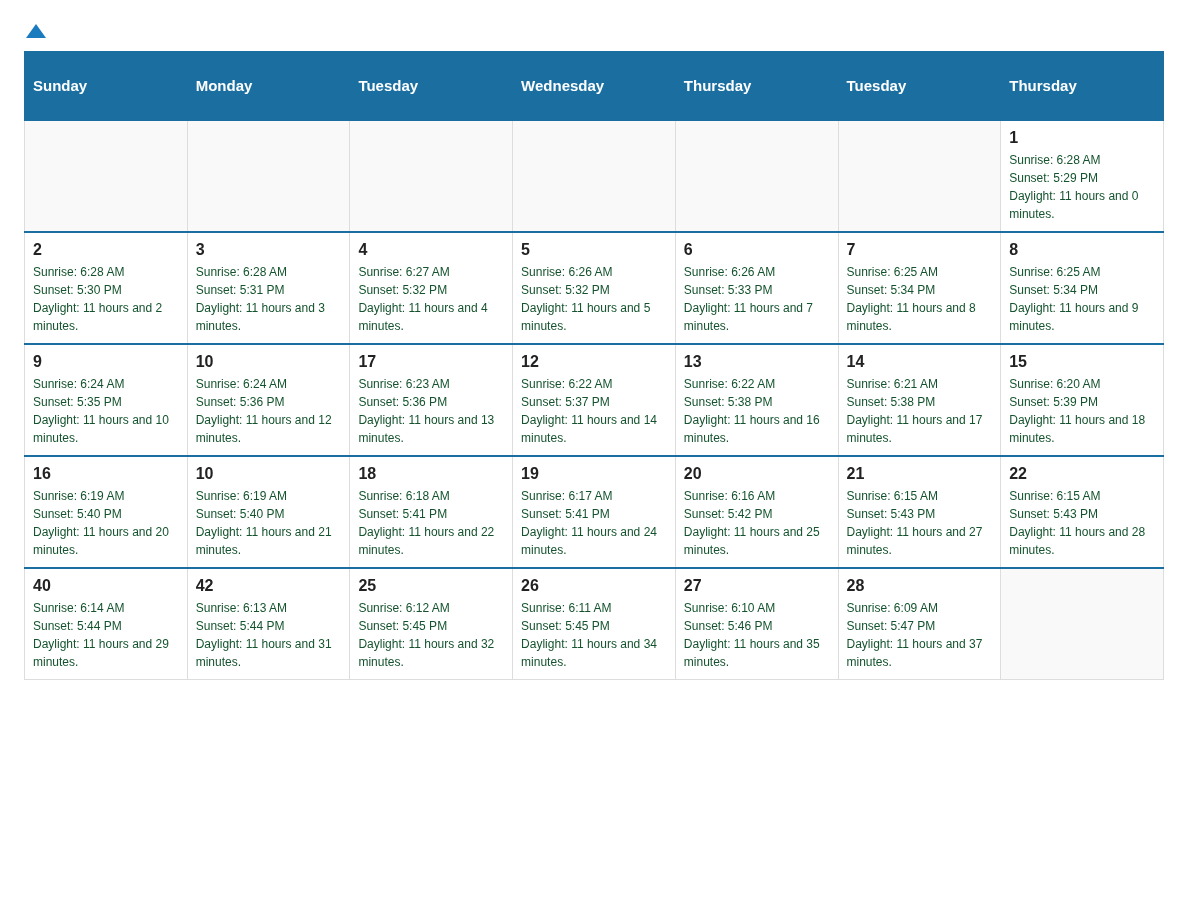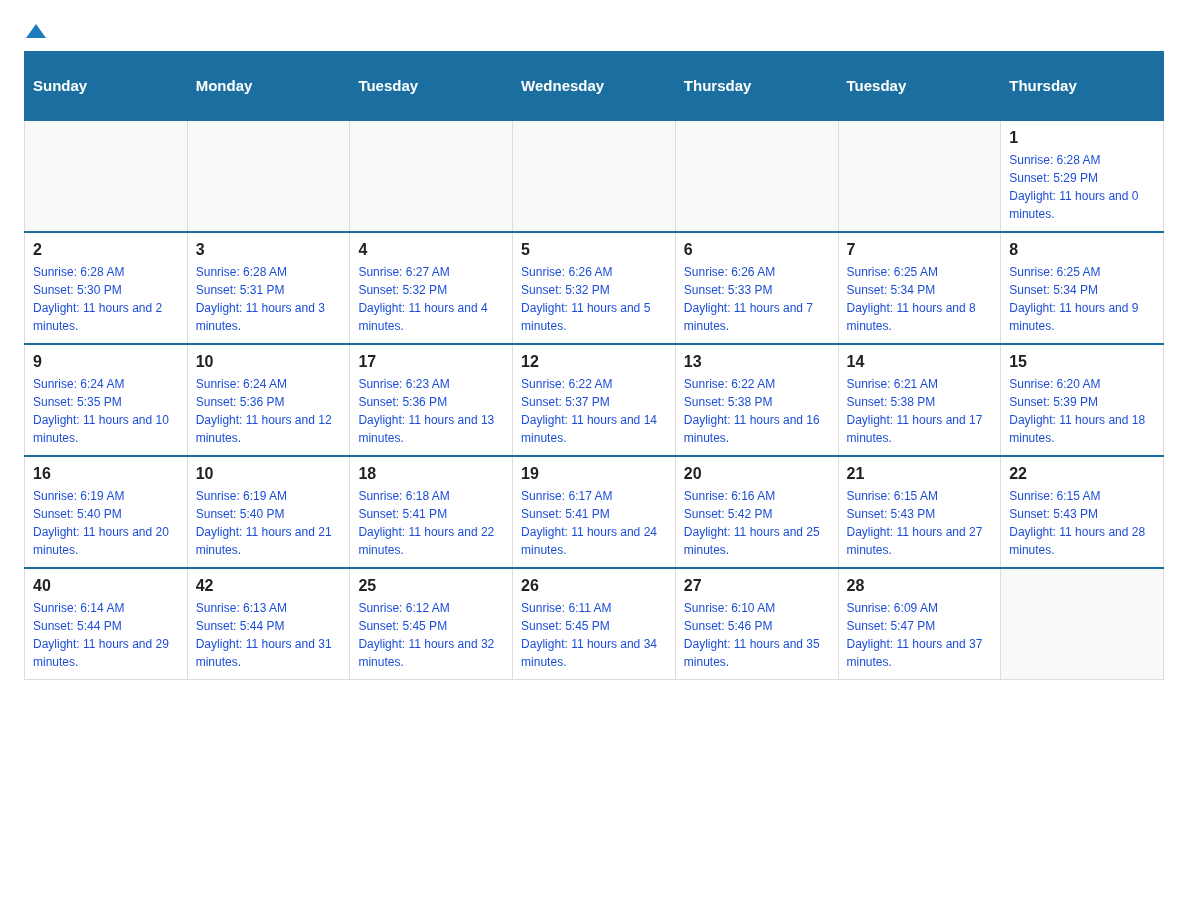--- a/index.html
+++ b/index.html
@@ -75,21 +75,21 @@
     }
     .day-num {
       font-size: 16px;
       font-weight: bold;
       color: #222;
       display: block;
       margin-bottom: 4px;
     }
     .day-info {
       font-size: 12px;
-      color: #1d4ed8;
+      color: #14532d;
       line-height: 1.5;
     }
     .empty-cell {
       background: #f9f9f9;
     }
   </style>
 </head>
 <body>
 
 <div class="header">

